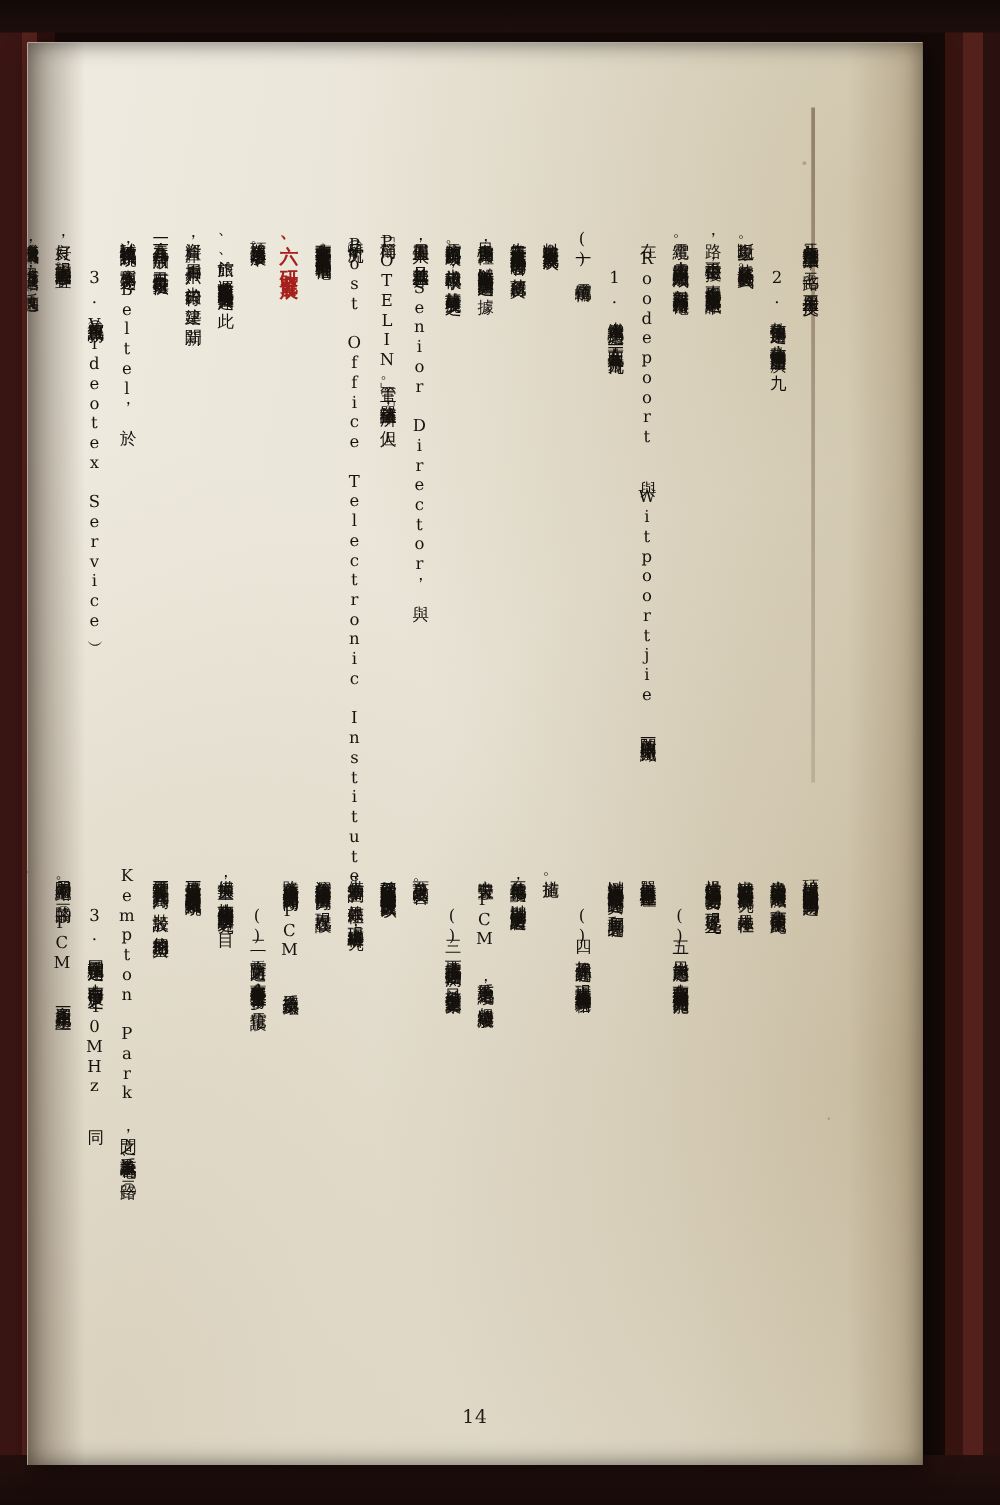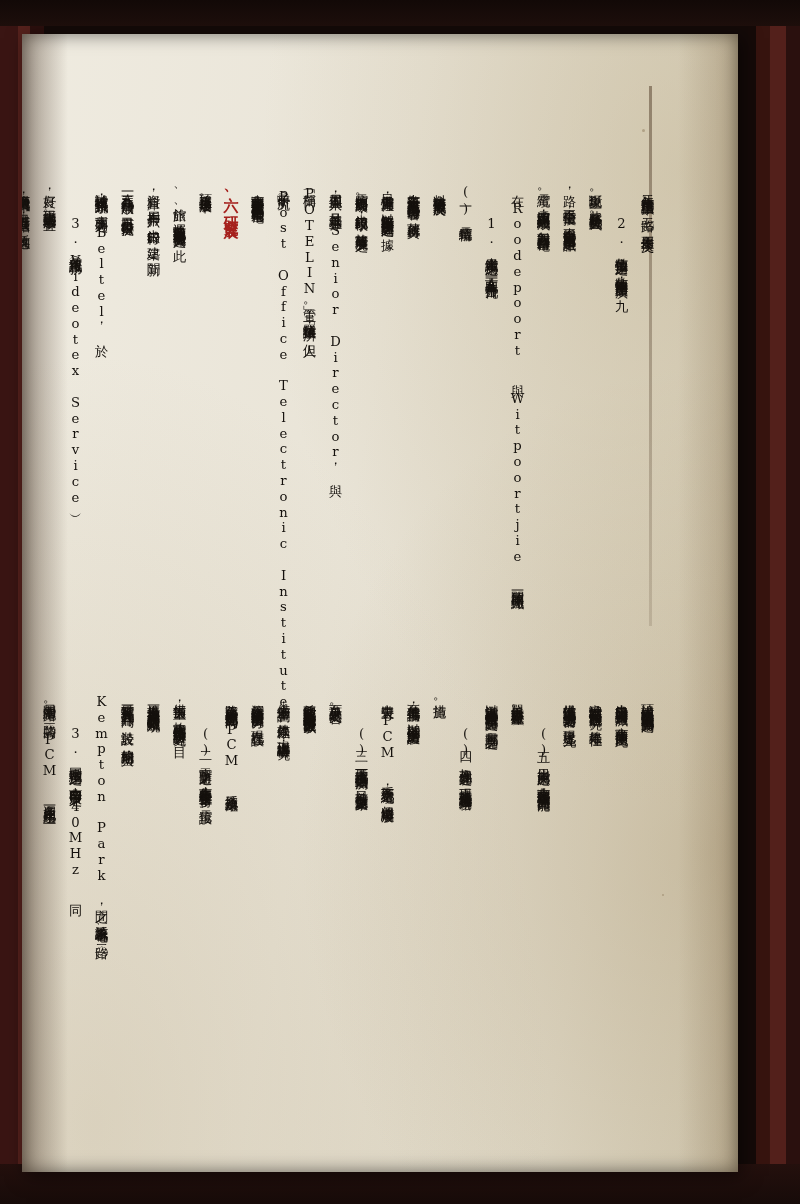--- a/index.html
+++ b/index.html
@@ -165,14 +165,15 @@
         <div class="line">  (二)雷擊之防避：南非每年夏季發生雷擊特多，電信設</div>
         <div class="line">備損失甚重，故南非電信特別重視防護之研究。目</div>
         <div class="line">據告是世界第一個利用細芯線之同軸電纜系統。</div>
         <div class="line">軸電纜首先於一九八一年八月間 裝設於 約翰尼斯堡與</div>
         <div class="line">Kempton Park 之間，該系統容量為七、二〇〇路</div>
         <div class="line">  3.同軸電纜之運用：由南非自行發展之 40MHz 同</div>
         <div class="line">局間中繼電路。三〇路的 PCM 多運用在此一用途上</div>
         <div class="line">。</div>
       </div>
 
+    <div id="pageno">14</div>
   </div>
 </div>
 
 </body></html>

